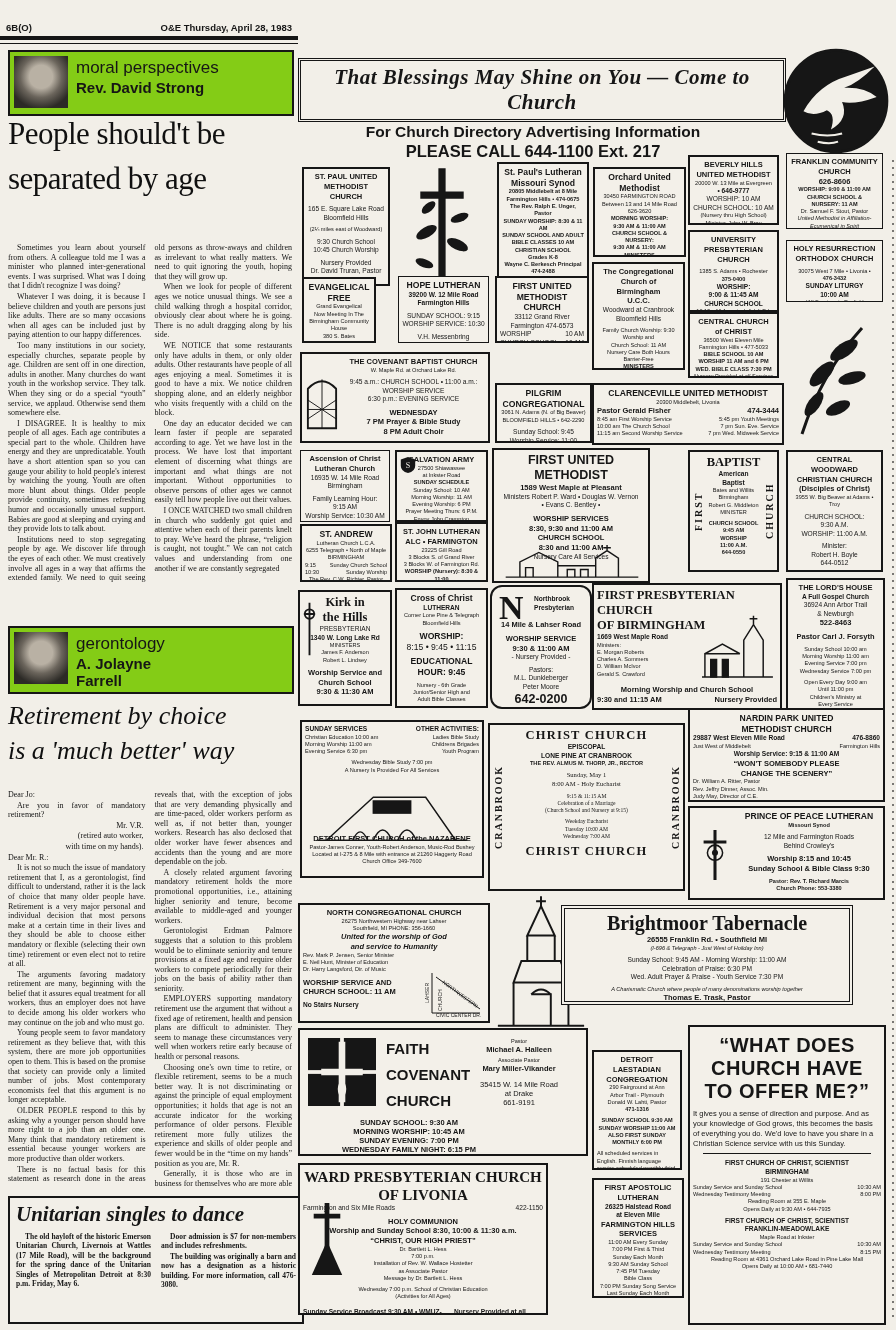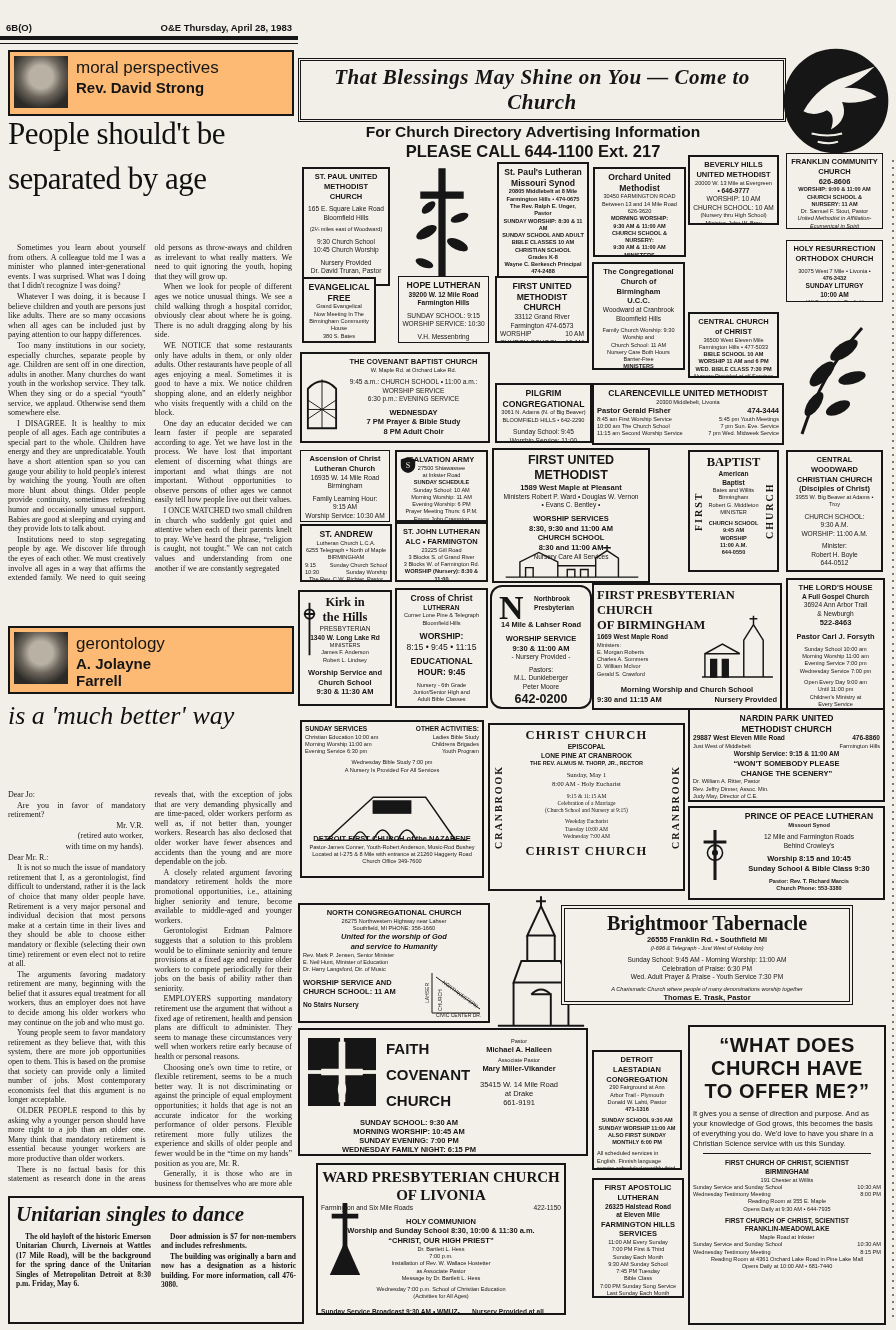--- a/index.html
+++ b/index.html
@@ -3,21 +3,21 @@
 <meta charset="utf-8">
 <style>
   html,body{margin:0;padding:0;background:#d8d4ca;}
   .page{position:relative;width:896px;height:1330px;background:#f2efe8;overflow:hidden;
         font-family:"Liberation Sans",sans-serif;color:#161616;}
   
   .masthead{position:absolute;left:6px;top:22px;width:286px;display:flex;justify-content:space-between;
             font-size:9.5px;font-weight:700;}
   .rule{position:absolute;left:0;top:36px;width:298px;height:3px;border-top:4px solid #161616;border-bottom:1px solid #161616;}
   
-  .kbox{position:absolute;border:2px solid #161616;background:#fdba74;}
+  .kbox{position:absolute;border:2px solid #161616;background:#84cc16;}
   .kphoto{position:absolute;left:4px;top:4px;width:54px;height:52px;
           background:radial-gradient(circle at 50% 40%, #b9b1a4 0 28%, #6b655c 50%, #2c2a26 78%);}
   .kicker{margin:6px 0 0 66px;font-size:17px;}
   .kname{margin:2px 0 0 66px;font-size:15px;font-weight:700;line-height:1.1;}
   
   .headline{position:absolute;font-family:"Liberation Serif",serif;font-weight:400;color:#101010;line-height:1.45;}
   #headline1{left:8px;top:112px;width:288px;font-size:31px;letter-spacing:-.5px;}
   #headline2{left:8px;top:698px;width:288px;font-size:26px;font-style:italic;line-height:1.35;}
   
   .article{position:absolute;column-count:2;column-gap:9px;text-align:justify;
@@ -99,20 +99,21 @@
 
   <div class="kbox" style="left:8px;top:626px;width:282px;height:64px;">
     <div class="kphoto"></div>
     <div class="kicker">gerontology</div>
     <div class="kname">
       <div>A. Jol­ayne</div>
       <div>Farrell</div>
     </div>
   </div>
   <div class="headline" id="headline2">
+    <div>Retirement by choice</div>
     <div>is a 'much better' way</div>
   </div>
   <div class="article" style="left:8px;top:790px;width:284px;height:400px;">
       <p class="para flush">Dear Jo:</p>
       <p class="para">Are you in favor of mandatory retirement?</p>
       <p class="para sig">Mr. V.R.</p>
       <p class="para sig">(retired auto worker,</p>
       <p class="para sig">with time on my hands).</p>
       <p class="para flush">Dear Mr. R.:</p>
       <p class="para">It is not so much the issue of mandatory retirement that I, as a gerontologist, find difficult to understand, rather it is the lack of choice that many older people have. Retirement is a very major personal and individual decision that most persons make at a certain time in their lives and they should be able to choose either mandatory or flexible (selecting their own time) retirement or even elect not to retire at all.</p>
@@ -220,20 +221,30 @@
       <div class="ln s b">FRANKLIN COMMUNITY</div>
       <div class="ln s b">CHURCH</div>
       <div class="ln s b">626-8606</div>
       <div class="ln m b">WORSHIP: 9:00 &amp; 11:00 AM</div>
       <div class="ln m b">CHURCH SCHOOL &amp;</div>
       <div class="ln m b">NURSERY: 11 AM</div>
       <div class="ln m">Dr. Samuel F. Stout, Pastor</div>
       <div class="ln m i">United Methodist in Affiliation-</div>
       <div class="ln m i">Ecumenical in Spirit</div>
     </div>
+    <div class="ad b2" style="left: 688px; top: 230px; width: 91px; height: 82px;">
+      <div class="ln s b">UNIVERSITY</div>
+      <div class="ln s b">PRESBYTERIAN CHURCH</div>
+      <div class="ln m g">1385 S. Adams • Rochester</div>
+      <div class="ln m b">375-0400</div>
+      <div class="ln t b">WORSHIP:</div>
+      <div class="ln t b">9:00 &amp; 11:45 AM</div>
+      <div class="ln t b">CHURCH SCHOOL</div>
+      <div class="ln m">10:15 - All Ages incl. Adult Ed.</div>
+    </div>
     <div class="ad b1" style="left: 786px; top: 240px; width: 97px; height: 62px;">
       <div class="ln s b">HOLY RESURRECTION</div>
       <div class="ln s b">ORTHODOX CHURCH</div>
       <div class="ln m g">30075 West 7 Mile • Livonia •</div>
       <div class="ln m b">476-3432</div>
       <div class="ln t b">SUNDAY LITURGY</div>
       <div class="ln t b">10:00 AM</div>
       <div class="ln m i">(All Services in English)</div>
     </div>
     <div class="ad b2" style="left: 302px; top: 277px; width: 74px; height: 66px;">
@@ -633,21 +644,21 @@
       <div class="ln m r" style="position: absolute; left: 158px; top: 27px; width: 122px;">Associate Pastor</div>
       <div class="ln s b r" style="position: absolute; left: 158px; top: 34px; width: 122px;">Mary Miller-Vikander</div>
       <div class="ln s r" style="position: absolute; left: 158px; top: 50px; width: 122px;">35415 W. 14 Mile Road</div>
       <div class="ln s r" style="position: absolute; left: 158px; top: 59px; width: 122px;">at Drake</div>
       <div class="ln s r" style="position: absolute; left: 158px; top: 68px; width: 122px;">661-9191</div>
       <div class="ln s b" style="position: absolute; left: 4px; top: 88px; width: 210px;">SUNDAY SCHOOL: 9:30 AM</div>
       <div class="ln s b" style="position: absolute; left: 4px; top: 97px; width: 210px;">MORNING WORSHIP: 10:45 AM</div>
       <div class="ln s b" style="position: absolute; left: 4px; top: 106px; width: 210px; text-align: center;">SUNDAY EVENING: 7:00 PM</div>
       <div class="ln s b" style="position: absolute; left: 4px; top: 115px; width: 210px;">WEDNESDAY FAMILY NIGHT: 6:15 PM</div>
     </div>
-    <div class="ad b2" style="left: 316px; top: 1163px; width: 250px; height: 152px;">
+    <div class="ad b2" style="left: 298px; top: 1163px; width: 250px; height: 152px;">
       <div class="art" style="left: 8px; top: 34px; width: 38px; height: 80px;"><svg viewBox="0 0 40 80">
           <path d="M20 2 V78 M6 16 H34" stroke="#161616" stroke-width="5"></path>
           <path d="M4 78 L20 42 L36 78 Z" fill="#161616"></path>
         </svg></div>
       <div class="ln X sf">WARD PRESBYTERIAN CHURCH OF LIVONIA</div>
       <div class="ln t lr">
         <span>Farmington and Six Mile Roads</span>
         <span>422-1150</span>
       </div>
       <div class="ln s b g">HOLY COMMUNION</div>

